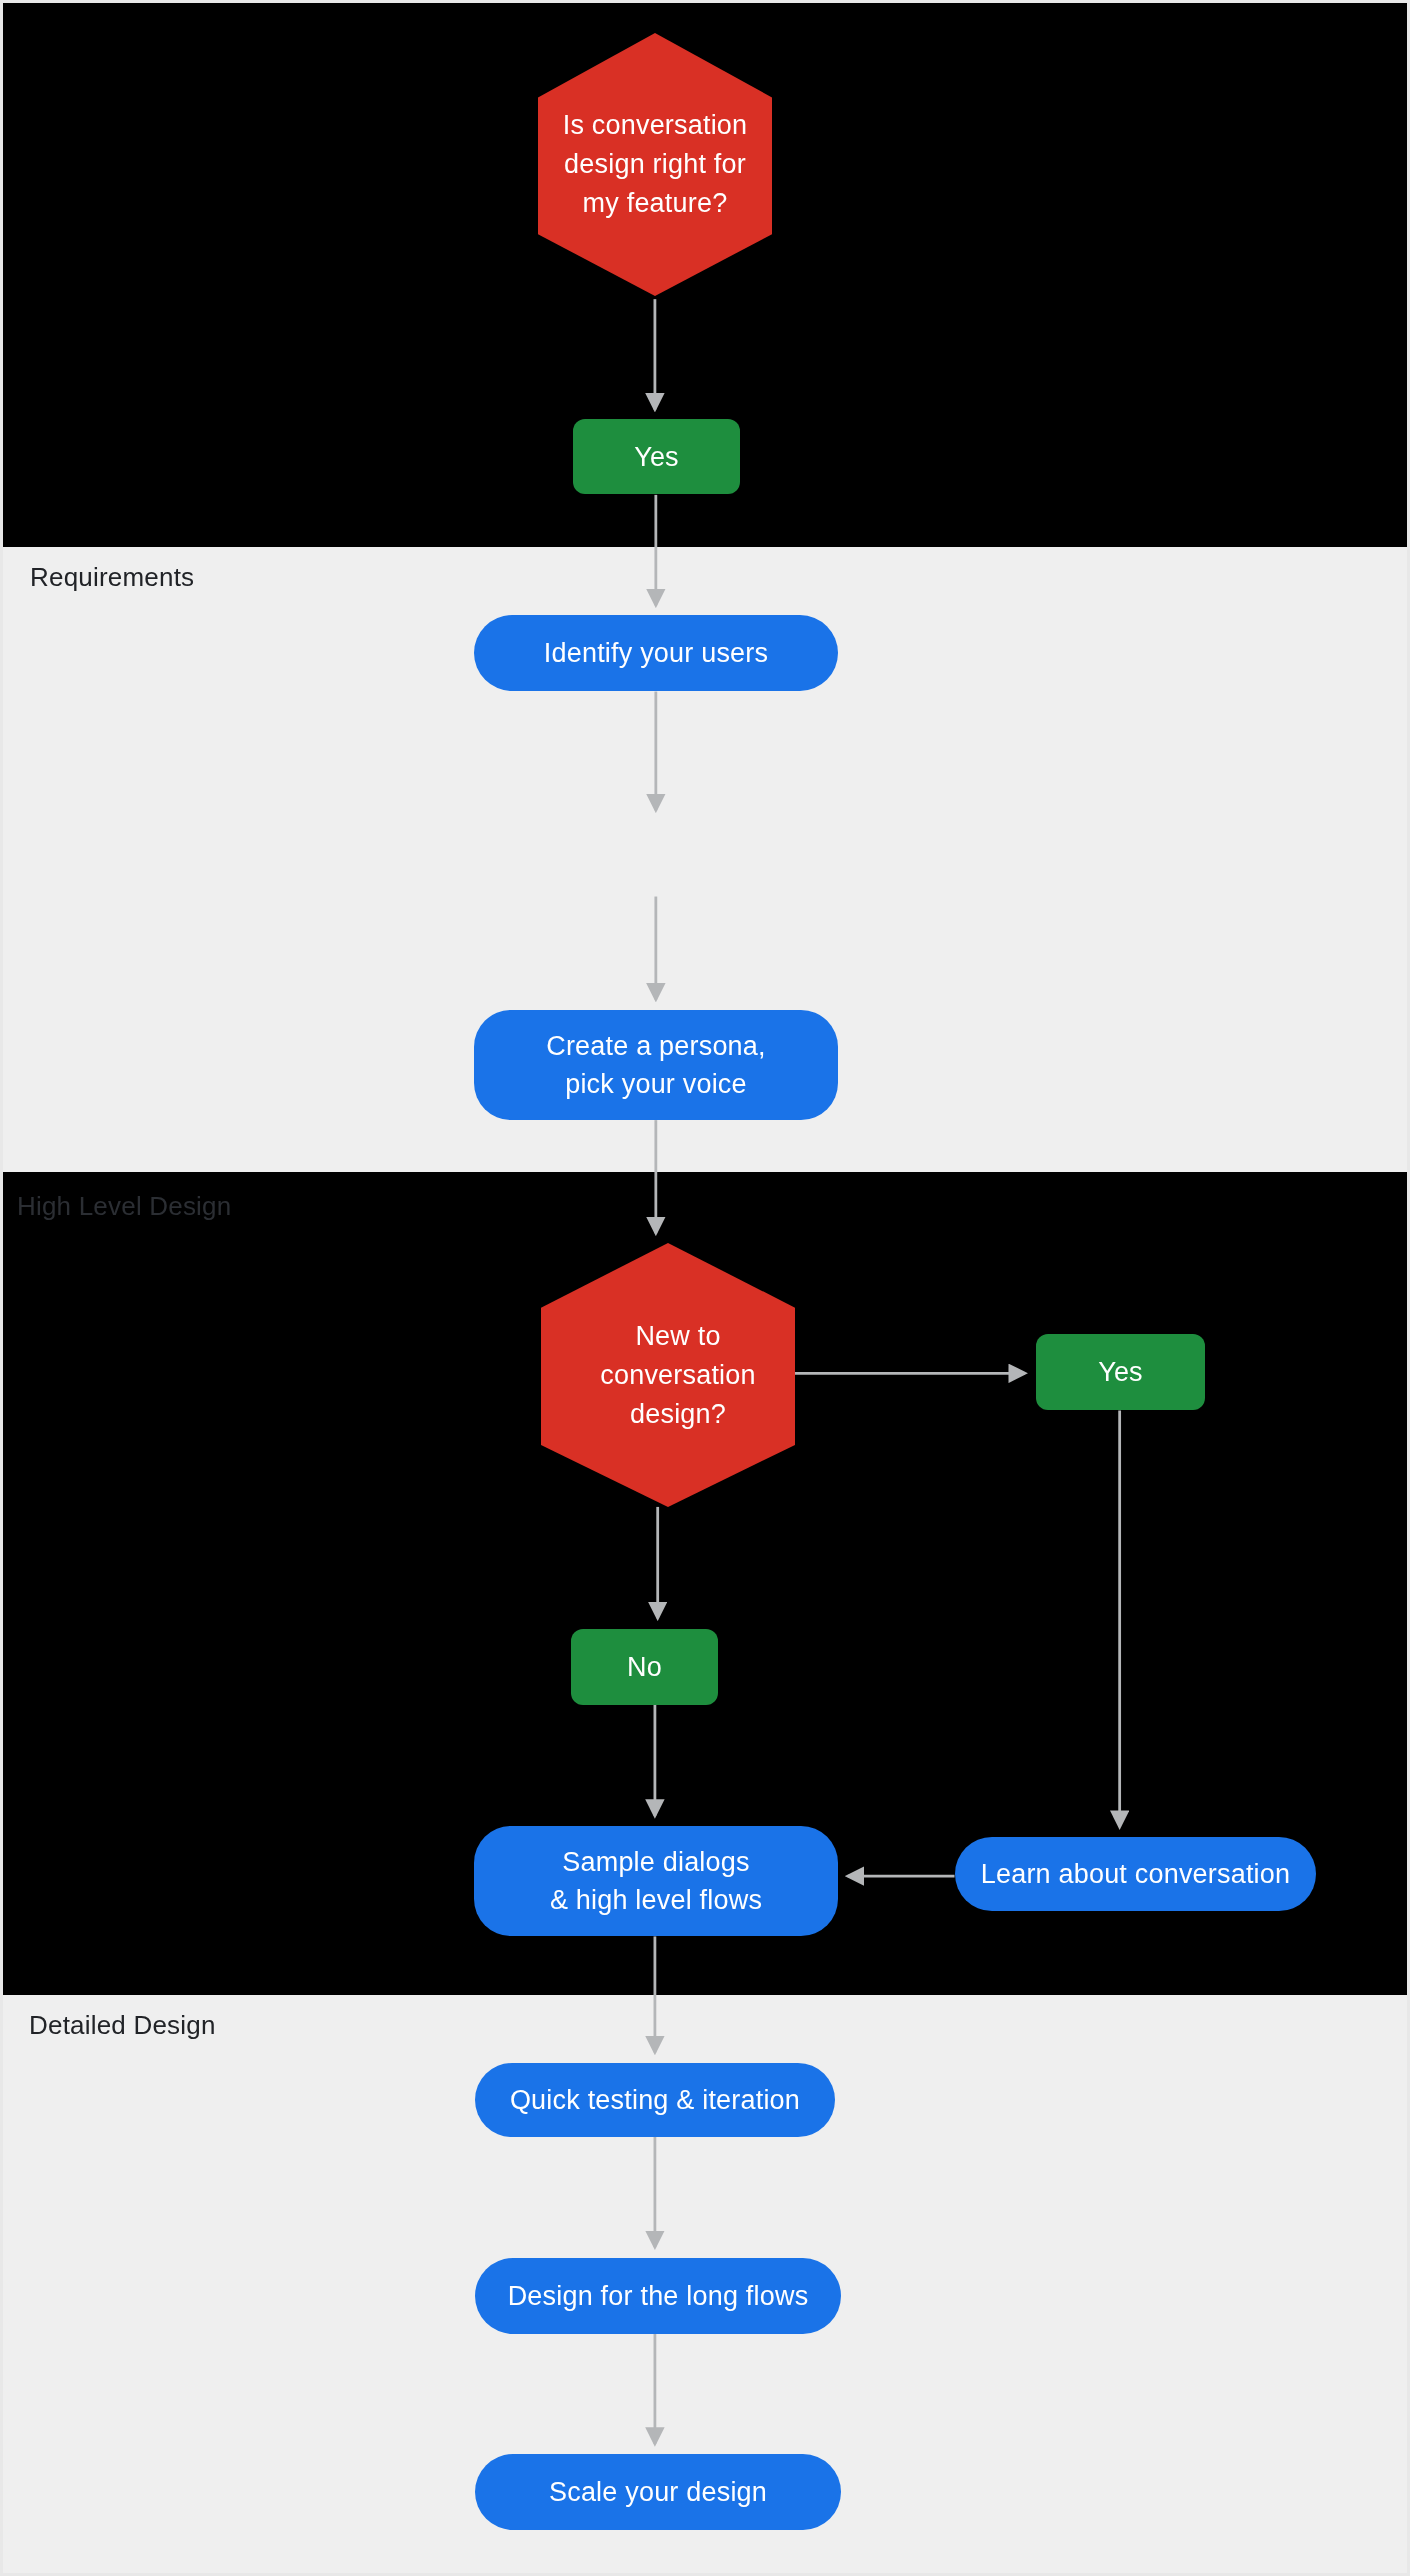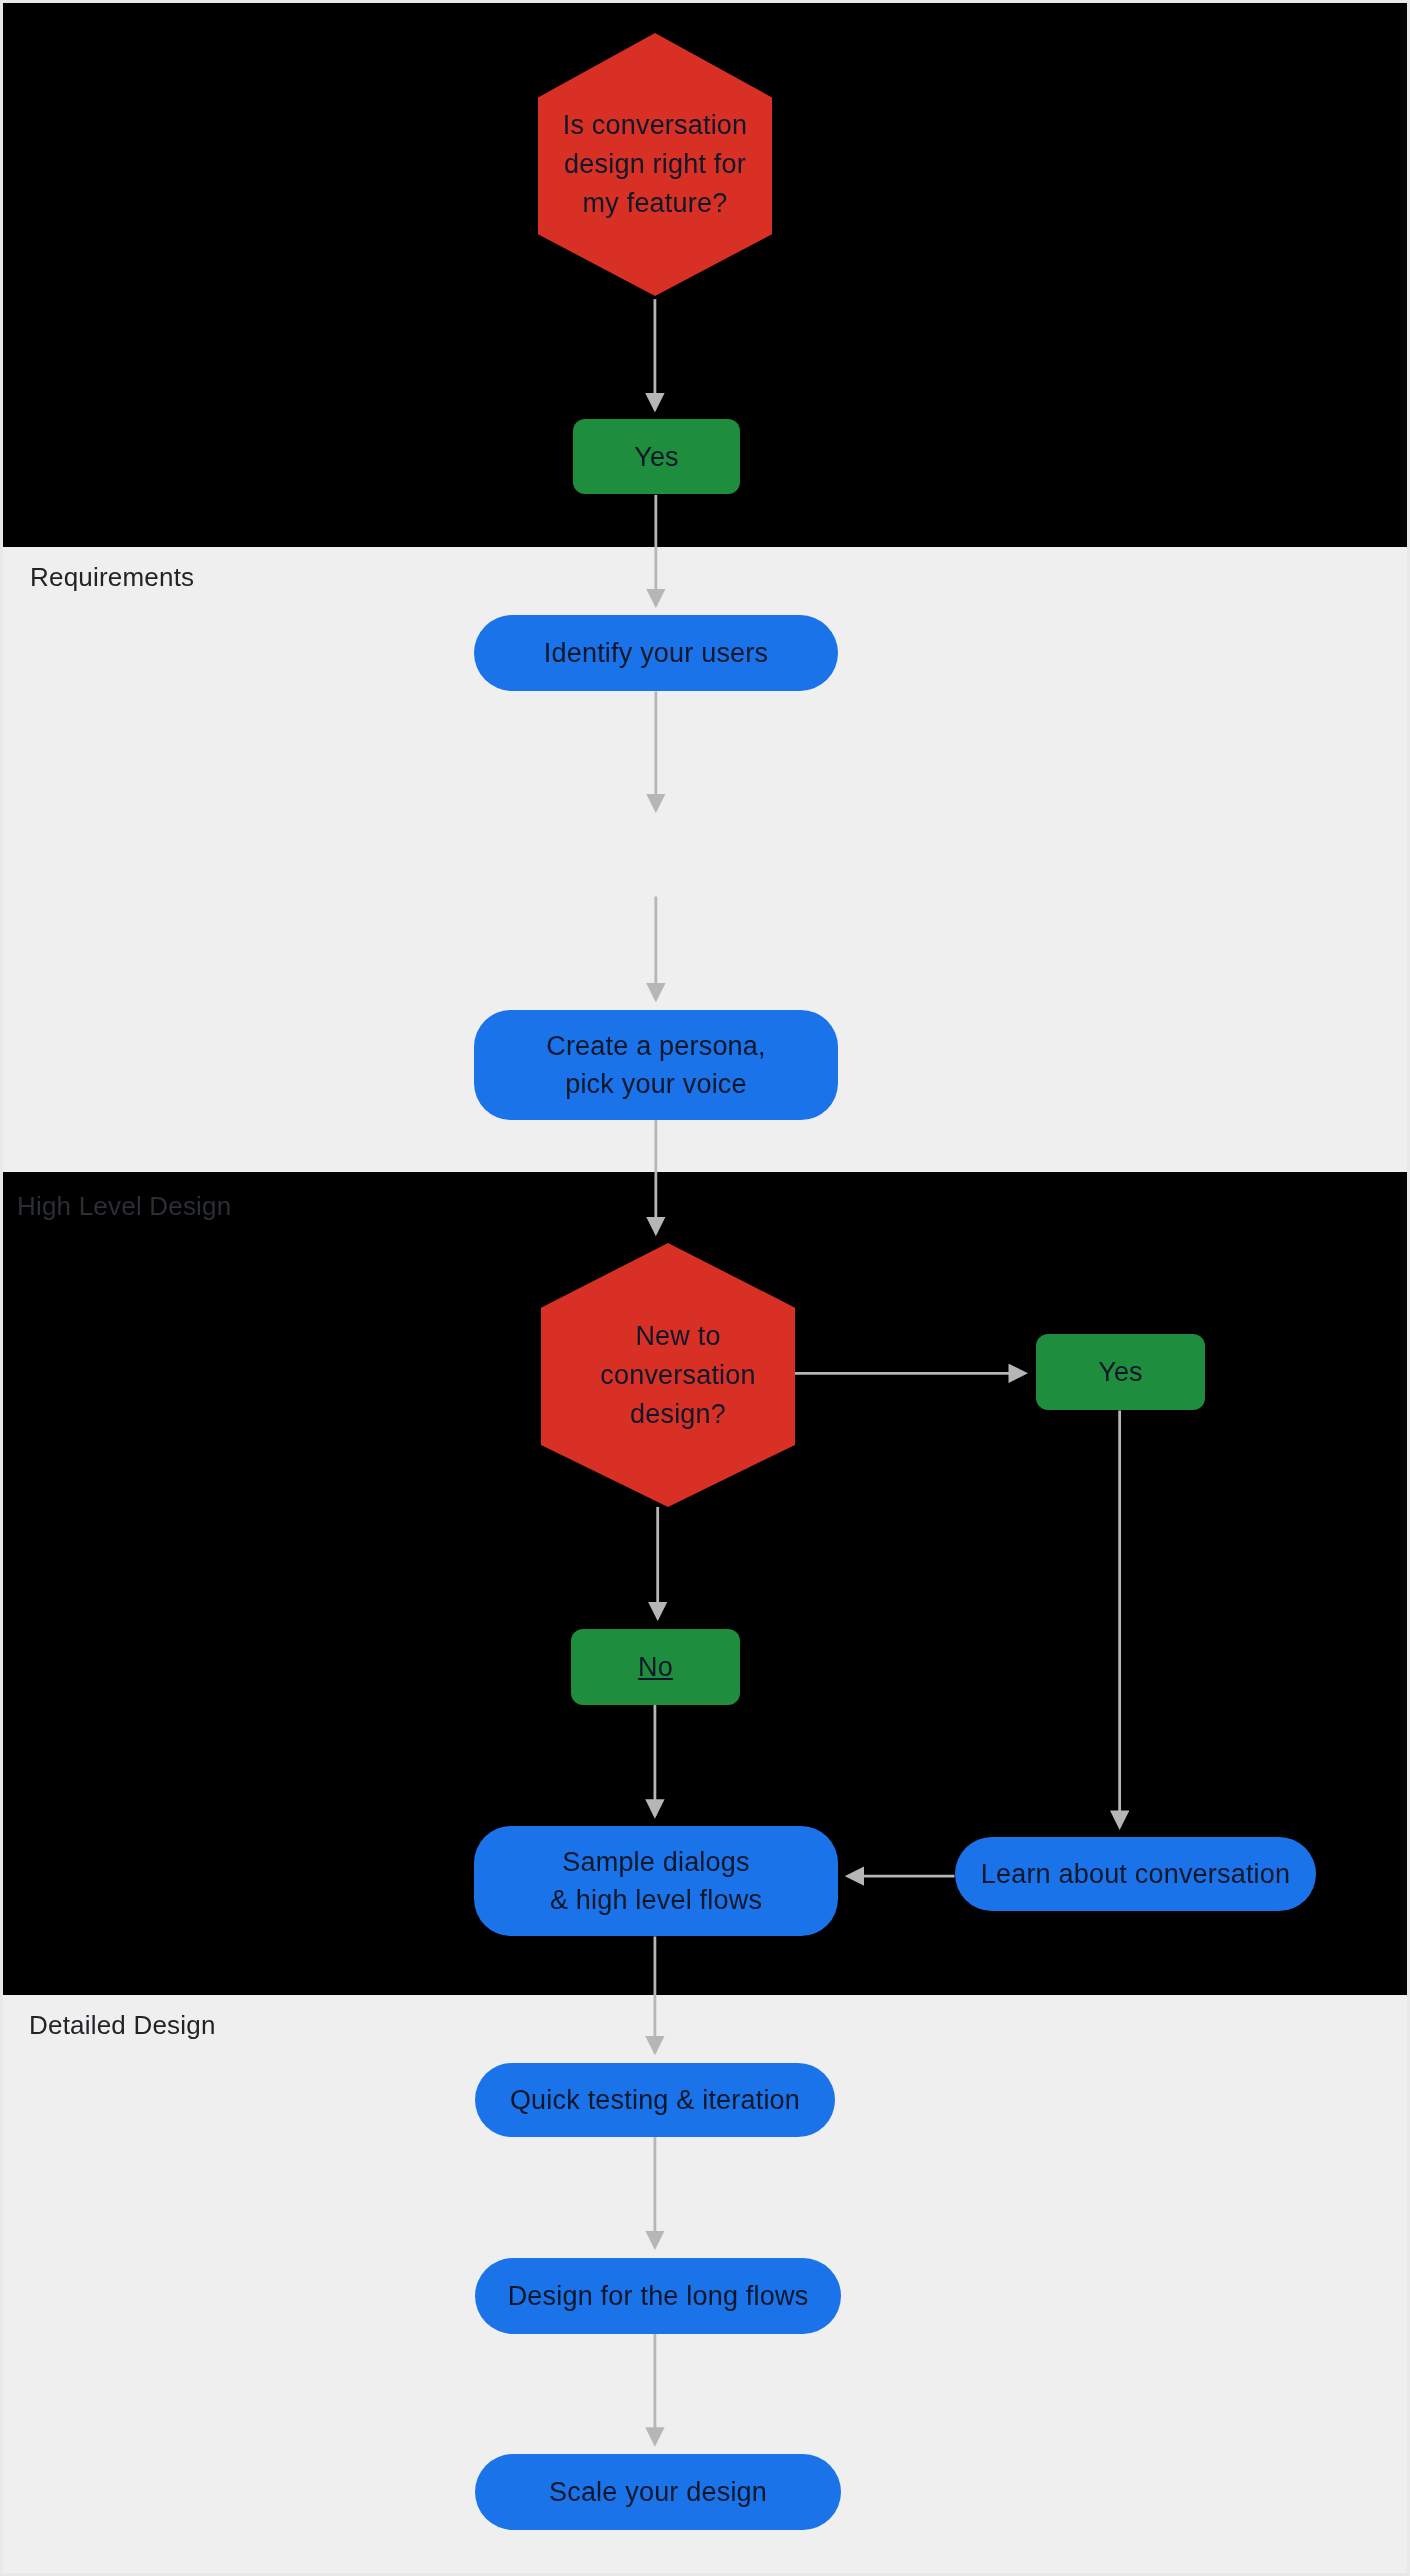--- a/index.html
+++ b/index.html
@@ -31,34 +31,34 @@
   .label-detailed{left:29px;top:2010px;}
 
   
   .arrows{position:absolute;left:0;top:0;z-index:1;}
 
   
   .node{
     position:absolute;z-index:2;
     display:flex;flex-direction:column;
     align-items:center;justify-content:center;
-    color:#0f172a;font-size:27px;line-height:38px;
+    color:#ffffff;font-size:27px;line-height:38px;
     text-align:center;letter-spacing:0.2px;
   }
   .hex{
     background:#d93025;
     clip-path:polygon(50% 0%,100% 24.5%,100% 76.5%,50% 100%,0% 76.5%,0% 24.5%);
     line-height:39px;
   }
   .hex1{left:538px;top:33px;width:234px;height:263px;}
   .hex2{left:541px;top:1243px;width:234px;height:264px;padding-left:20px;}
   .btn{background:#1e8e3e;border-radius:12px;}
   .btn-yes1{left:573px;top:419px;width:167px;height:75px;}
   .btn-yes2{left:1036px;top:1334px;width:169px;height:76px;}
-  .btn-no{left:571px;top:1629px;width:169px;height:76px;text-decoration:underline;}
+  .btn-no{left:571px;top:1629px;width:147px;height:76px;}
   .pill{background:#1a73e8;border-radius:38px;}
   .pill-identify-users{left:474px;top:615px;width:364px;height:76px;}
   .pill-use-cases{left:474px;top:820px;width:364px;height:76px;}
   .pill-persona{left:474px;top:1010px;width:364px;height:110px;border-radius:37px;}
   .pill-sample{left:474px;top:1826px;width:364px;height:110px;border-radius:37px;}
   .pill-learn{left:955px;top:1837px;width:361px;height:74px;border-radius:37px;}
   .pill-quick{left:475px;top:2063px;width:360px;height:74px;}
   .pill-longtail{left:475px;top:2258px;width:366px;height:76px;}
   .pill-scale{left:475px;top:2454px;width:366px;height:76px;}
 

